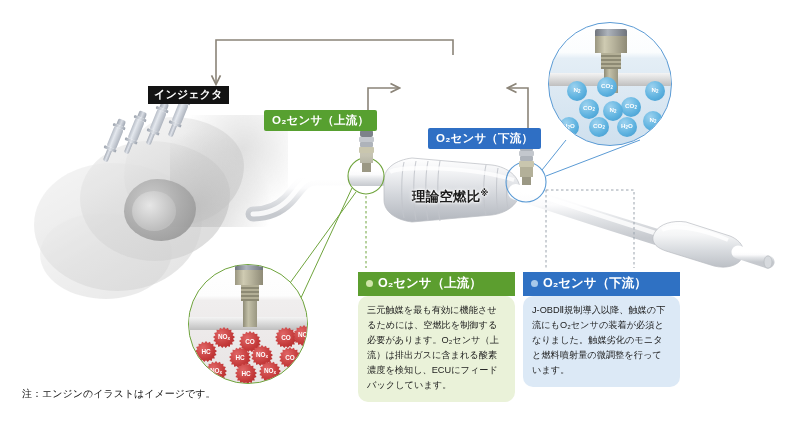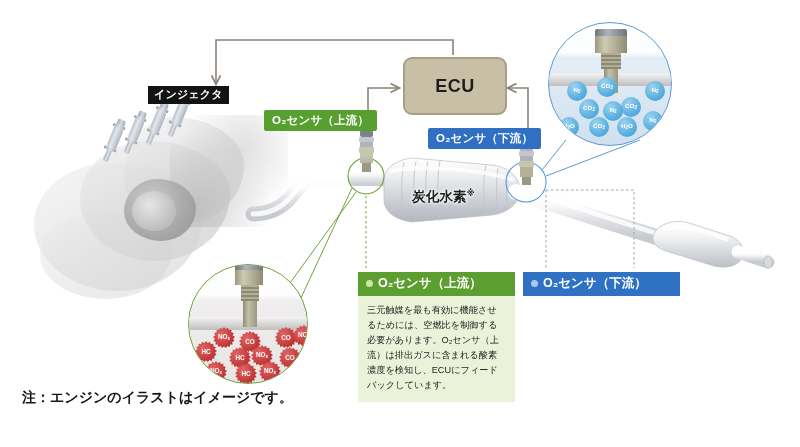--- a/index.html
+++ b/index.html
@@ -222,20 +222,21 @@
     display: flex;
     align-items: center;
     gap: 5px;
     line-height: 1.05;
   }
   .callout-body {
     font-size: 9.2px;
     line-height: 1.62;
     padding: 7px 9px 9px 9px;
     color: #1c1c1c;
+    border-radius: 10px;
   }
   .bullet-dot {
     width: 7px; height: 7px; border-radius: 50%;
     display: inline-block; flex: 0 0 auto;
   }
   .callout-up { left: 358px; top: 272px; }
   .callout-up .callout-head { background: #5c9e2f; }
   .callout-up .callout-body { background: #eaf2d9; }
   .callout-up .bullet-dot { background: #cfe5a8; }
   .callout-down { left: 523px; top: 272px; }
@@ -245,24 +246,23 @@
 
   
   .footnotes {
     position: absolute;
     left: 22px;
     top: 385px;
     width: 766px;
     color: #151515;
   }
   .fn-line {
-    font-size: 14px;
+    font-size: 10px;
     line-height: 1.78;
     white-space: nowrap;
-    font-weight: bold;
   }
   .fn-indent { padding-left: 9px; }
 </style>
 </head>
 <body>
 
 <div id="stage">
 
   <div class="engine-ghost">
     <div class="eg-blob eg-b1"></div>
@@ -392,35 +392,32 @@
       <rect x="519" y="141" width="15" height="5" rx="1" fill="#c3c7cd"></rect>
       <rect x="520" y="146" width="13" height="5" rx="1" fill="#aeb3ba"></rect>
       <rect x="519" y="151" width="15" height="5" rx="1" fill="#c3c7cd"></rect>
       <rect x="520" y="156" width="13" height="5" rx="1" fill="#aeb3ba"></rect>
       <rect x="519" y="161" width="15" height="6" rx="1" fill="#c9c6ae"></rect>
       <rect x="520" y="167" width="13" height="10" fill="#b3b099"></rect>
       <rect x="522" y="177" width="9" height="8" fill="#9b9884"></rect>
     </g>
   </svg>
 
-  <div class="ecu-box">
-    <span>ECU</span>
-  </div>
 
   <div class="tag tag-injector">
     <span>インジェクタ</span>
   </div>
   <div class="tag tag-up">
     <span>O₂センサ（上流）</span>
   </div>
   <div class="tag tag-down">
     <span>O₂センサ（下流）</span>
   </div>
   <div class="tag tag-catalyst">
-    <span>炭化水素</span><span class="ref">※</span>
+    <span>理論空燃比</span><span class="ref">※</span>
   </div>
 
   <div class="inset inset-up">
     <div class="inset-plate"></div>
     <div class="inset-sensor" style="left:46px; top:-2px; width:28px;">
       <div class="is-cap"></div>
       <div class="is-nut"></div>
     </div>
     <div class="inset-sensor" style="left:52px; top:20px; width:18px;">
       <div class="is-thread"></div>
@@ -520,19 +517,20 @@
       <span>O₂センサ（上流）</span>
     </div>
     <div class="callout-body">三元触媒を最も有効に機能させるためには、空燃比を制御する必要があります。O₂センサ（上流）は排出ガスに含まれる酸素濃度を検知し、ECUにフィードバックしています。</div>
   </div>
 
   <div class="callout callout-down">
     <div class="callout-head">
       <span class="bullet-dot"></span>
       <span>O₂センサ（下流）</span>
     </div>
+    <div class="callout-body">J-OBDⅡ規制導入以降、触媒の下流にもO₂センサの装着が必須となりました。触媒劣化のモニタと燃料噴射量の微調整を行っています。</div>
   </div>
 
   <div class="footnotes">
     <div class="fn-line">注：エンジンのイラストはイメージです。</div>
   </div>
 
 </div>
 
 </body></html>

